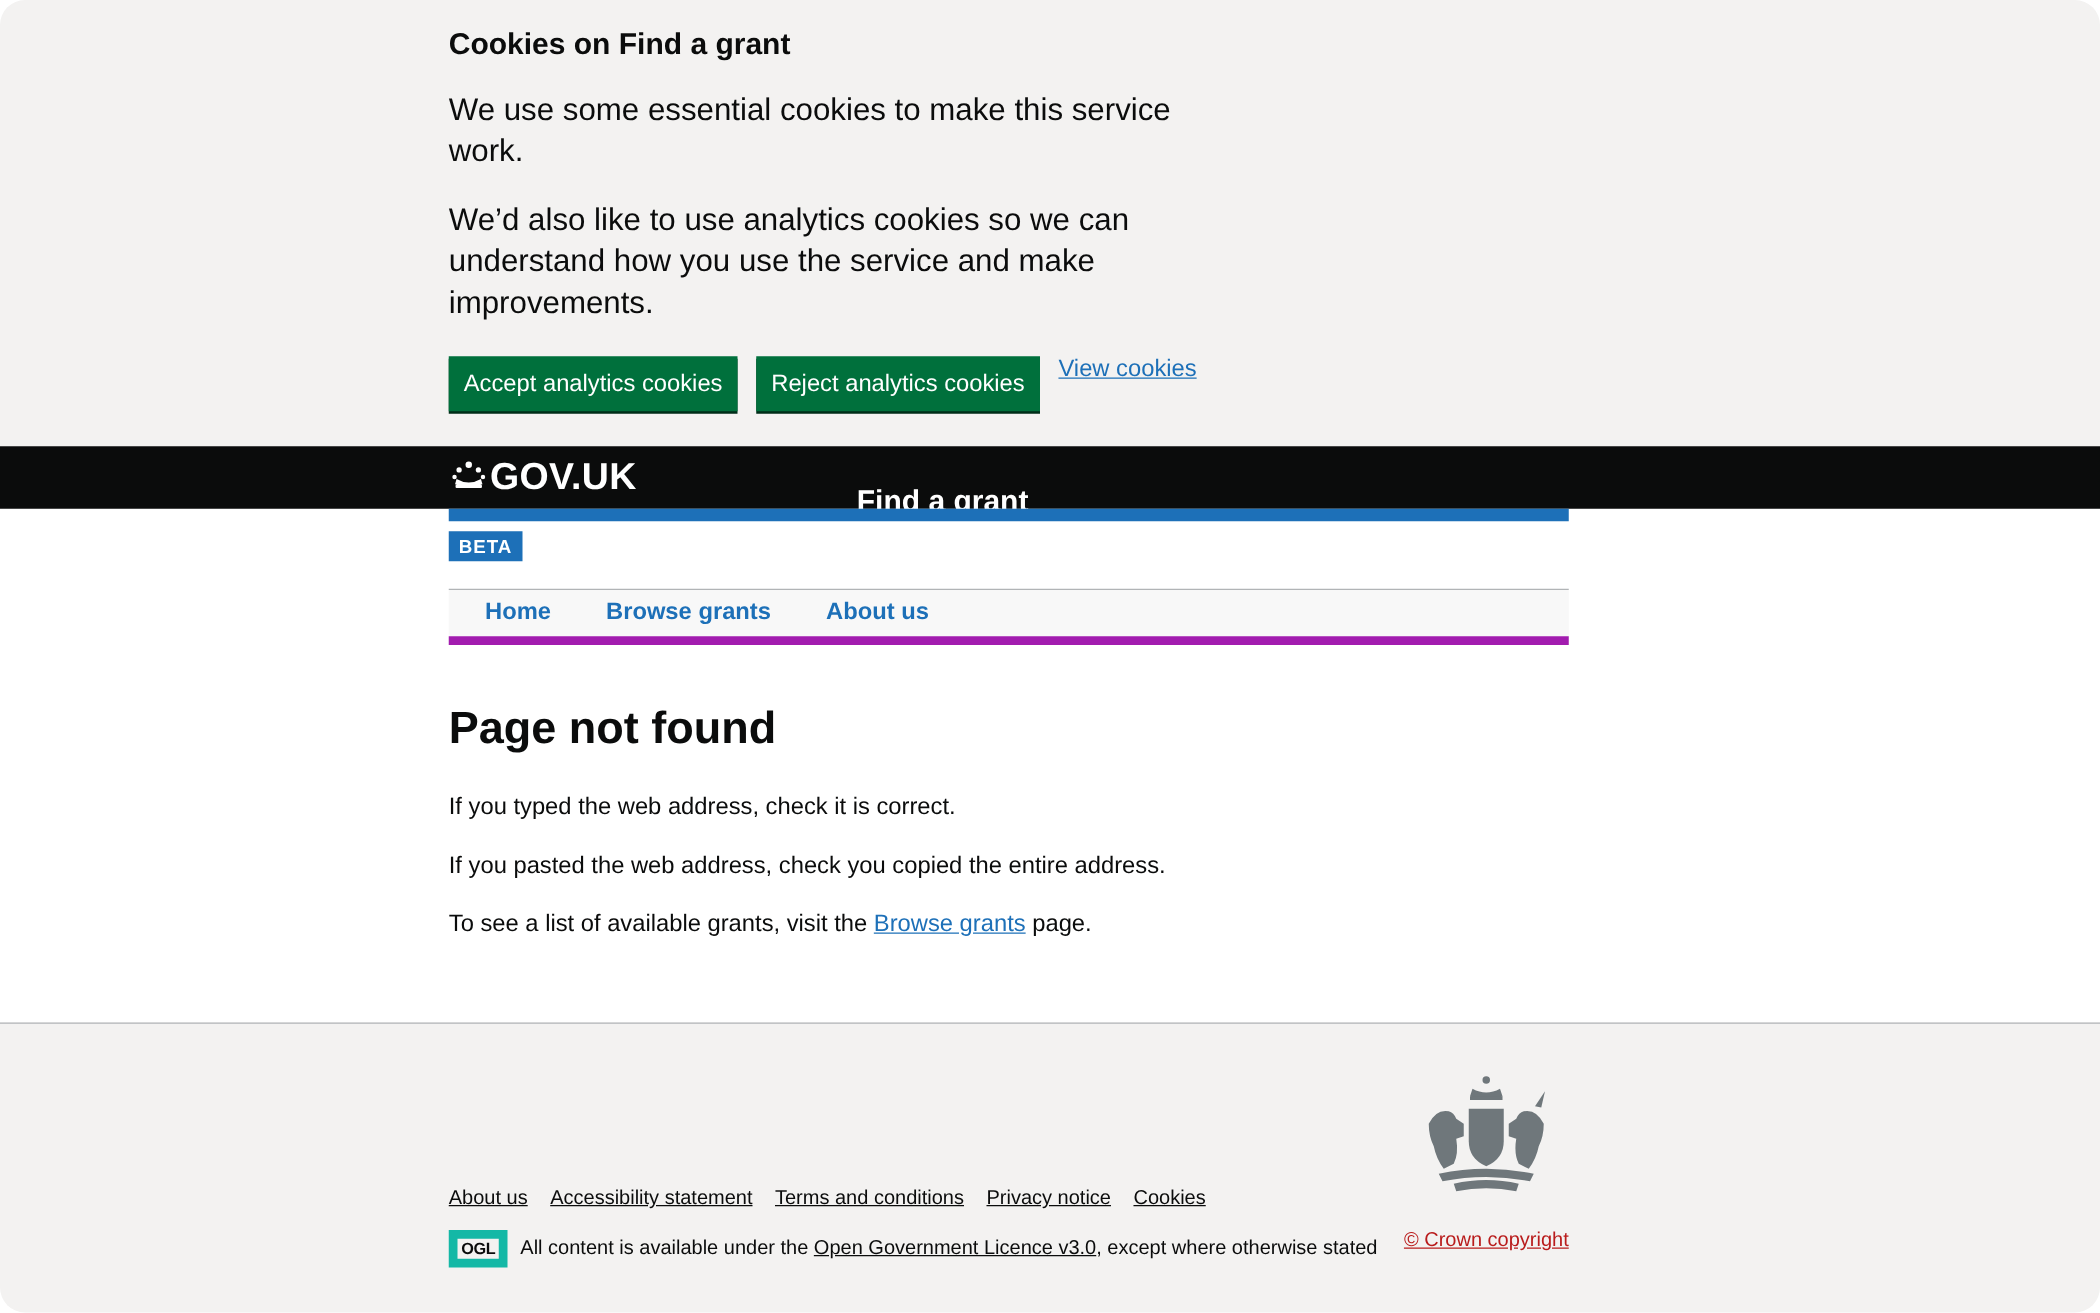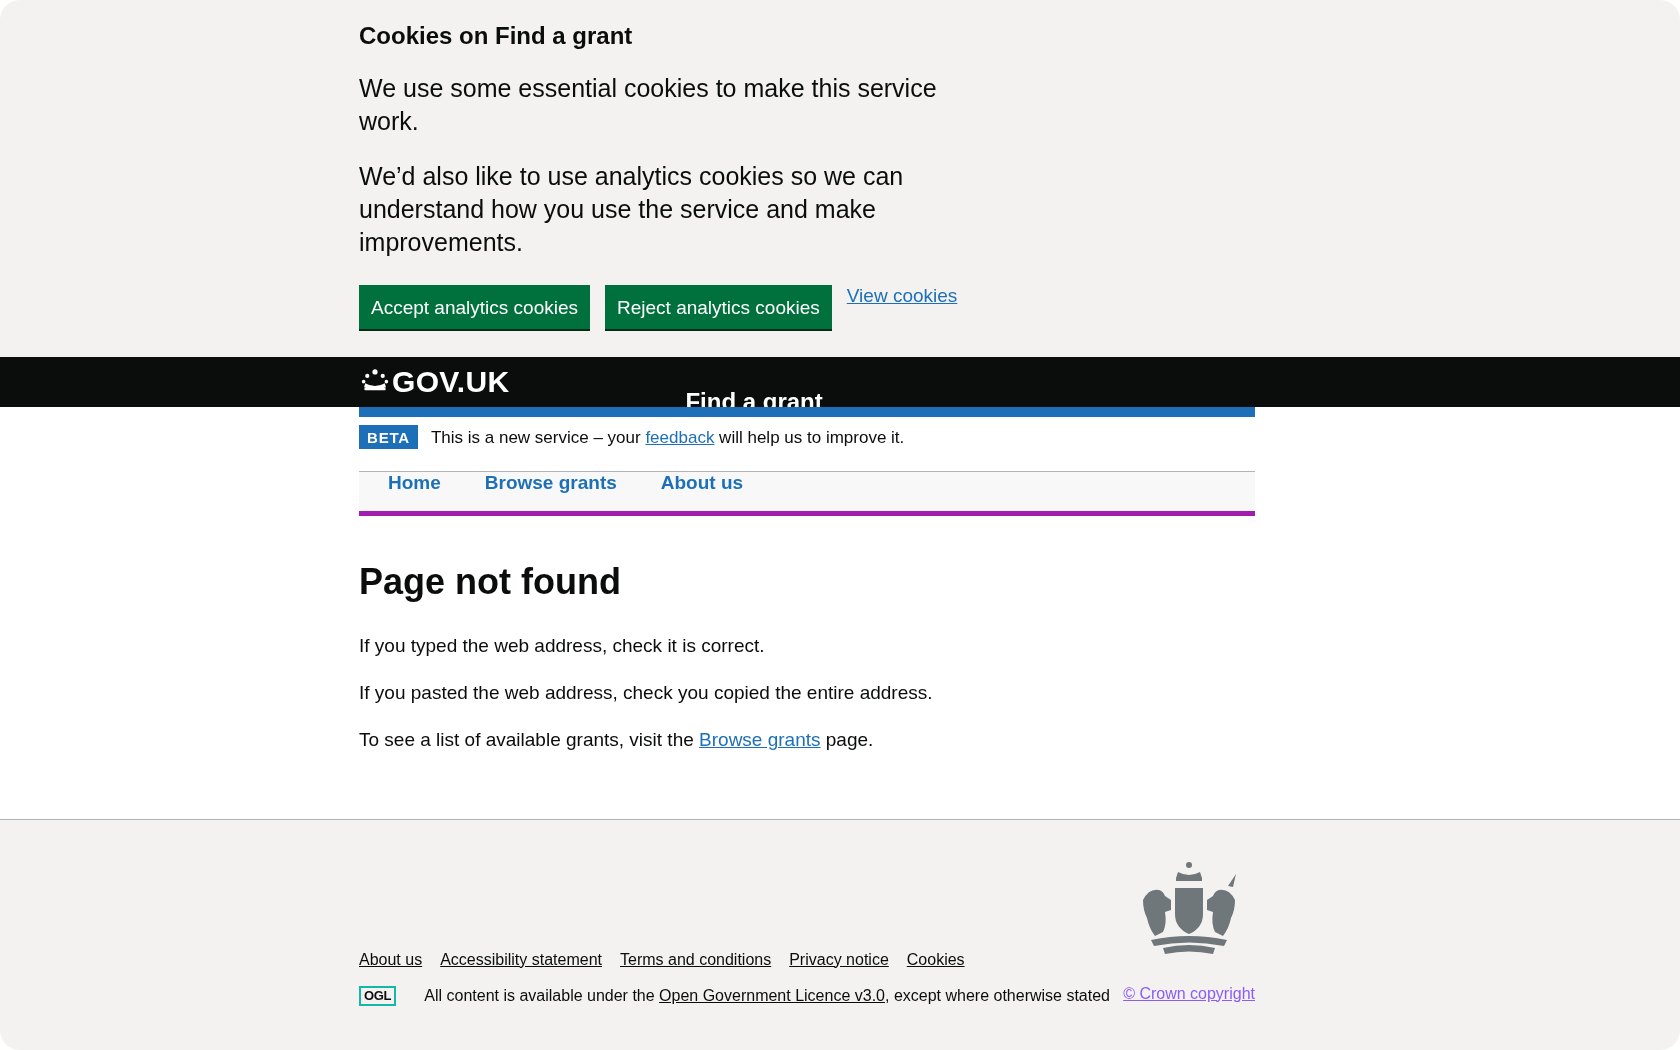--- a/index.html
+++ b/index.html
@@ -143,24 +143,24 @@
   .phase-text {
     font-size: 17px;
     line-height: 1.3;
   }
 
   
   .service-nav {
     width: 896px;
     margin: 0 0 0 359px;
     background: #f8f8f8;
-    border-bottom: 5px solid #a21caf;
+    border-bottom: 7px solid #a21caf;
     height: 44px;
     display: flex;
-    align-items: flex-start;
+    align-items: center;
     padding-left: 29px;
     box-sizing: border-box;
   }
   .service-nav a {
     color: #1d70b8;
     font-size: 19px;
     font-weight: bold;
     text-decoration: none;
     margin-right: 44px;
     cursor: pointer;
@@ -216,38 +216,38 @@
   .footer-licence {
     position: absolute;
     top: 165px;
     left: 0;
     display: flex;
     align-items: center;
     font-size: 16px;
     line-height: 1.4;
   }
   .ogl-logo {
-    border: 2px solid #14b8a6;
+    border: 7px solid #14b8a6;
     font-size: 13px;
     font-weight: bold;
     letter-spacing: -0.3px;
     padding: 1px 3px 0 3px;
-    margin-right: 28px;
+    margin-right: 10px;
     line-height: 1.15;
   }
   .footer-licence a {
     color: #0b0c0c;
     text-decoration: underline;
   }
   .crown-copyright {
     position: absolute;
     right: 0;
     top: 165px;
     font-size: 16px;
-    color: #8b5cf6;
+    color: #b91c1c;
     text-decoration: underline;
     cursor: pointer;
   }
   .crest {
     position: absolute;
     right: 6px;
     top: 36px;
     width: 120px;
     height: 104px;
   }
@@ -287,21 +287,20 @@
         <span>GOV.UK</span>
       </a>
       <a class="service-name">Find a grant</a>
     </div>
     <div class="blue-bar"></div>
   </header>
 
   <div class="phase-wrap">
     <div class="phase-banner">
       <strong class="phase-tag">BETA</strong>
-      <span class="phase-text"><span>This is a new service – your </span><a class="link" style="font-size:17px">feedback</a><span> will help us to improve it.</span></span>
     </div>
   </div>
 
   <nav class="service-nav">
     <a>Home</a>
     <a>Browse grants</a>
     <a>About us</a>
   </nav>
 
   <main class="main">

